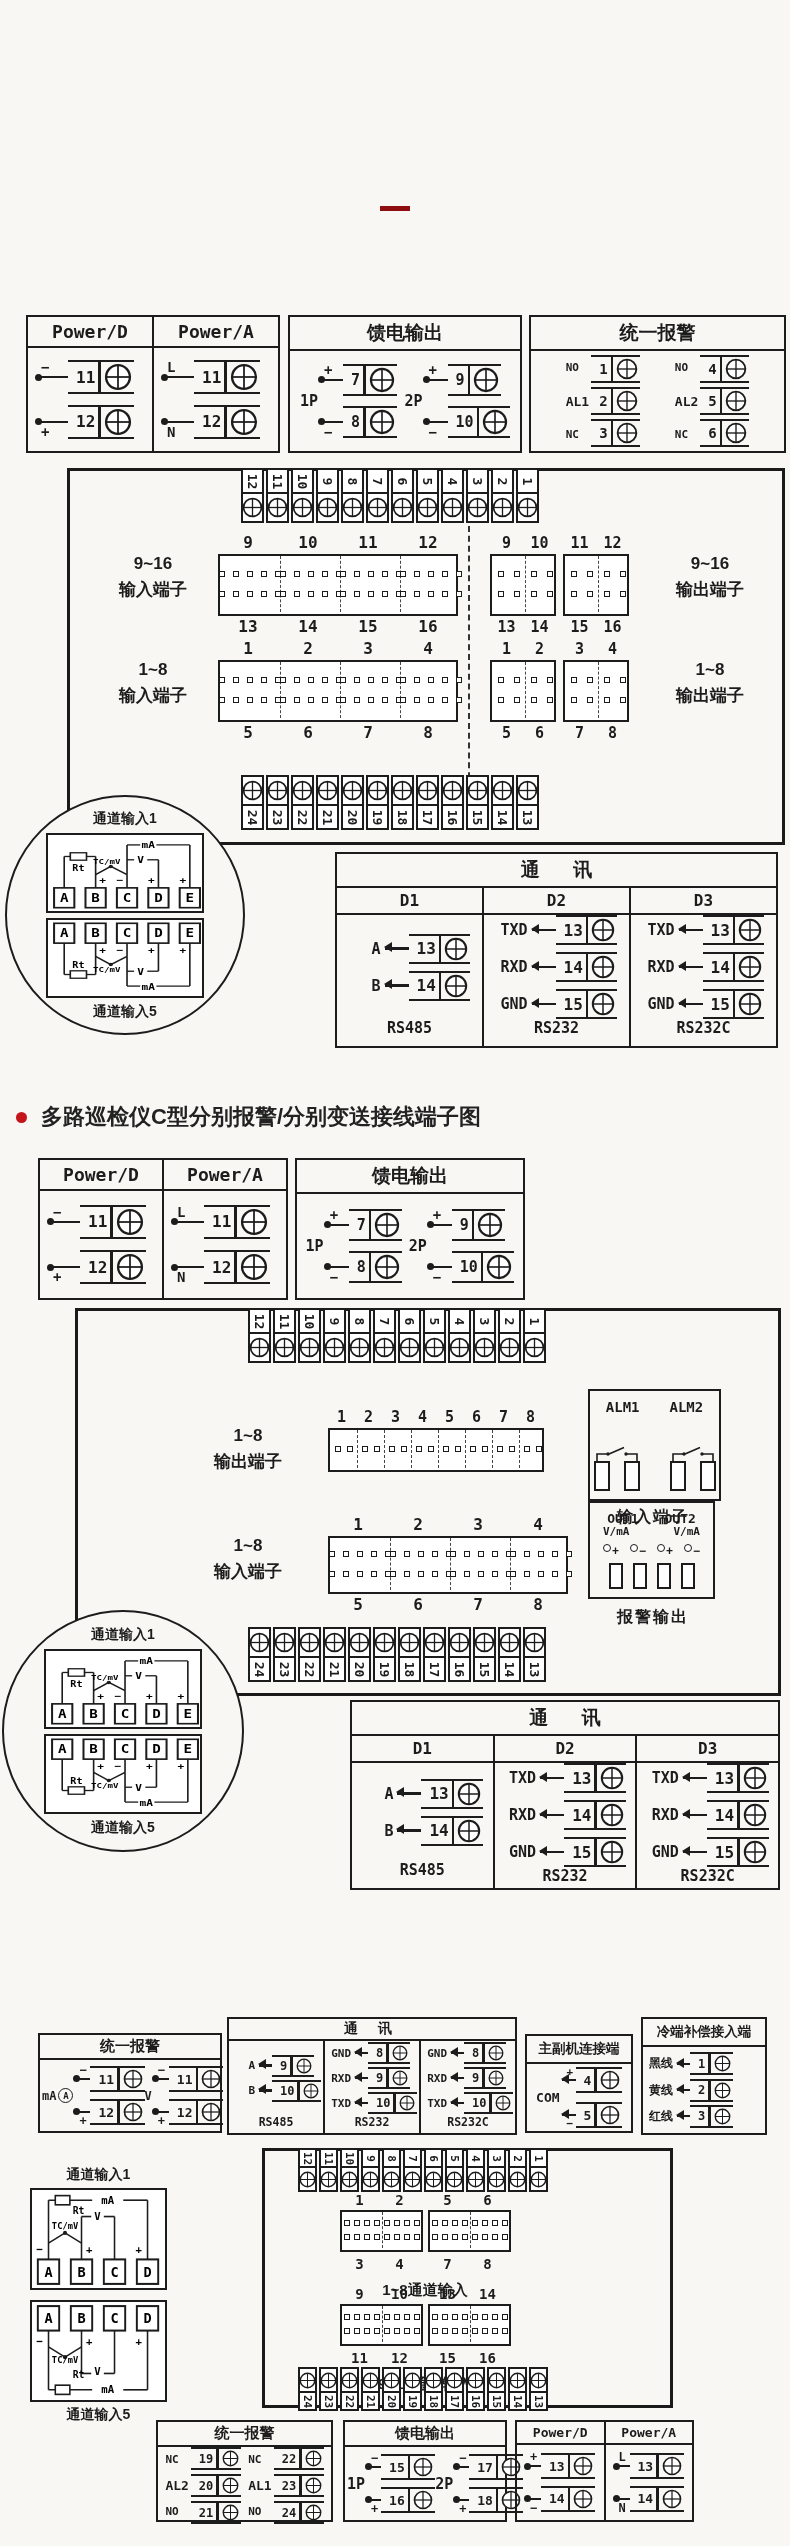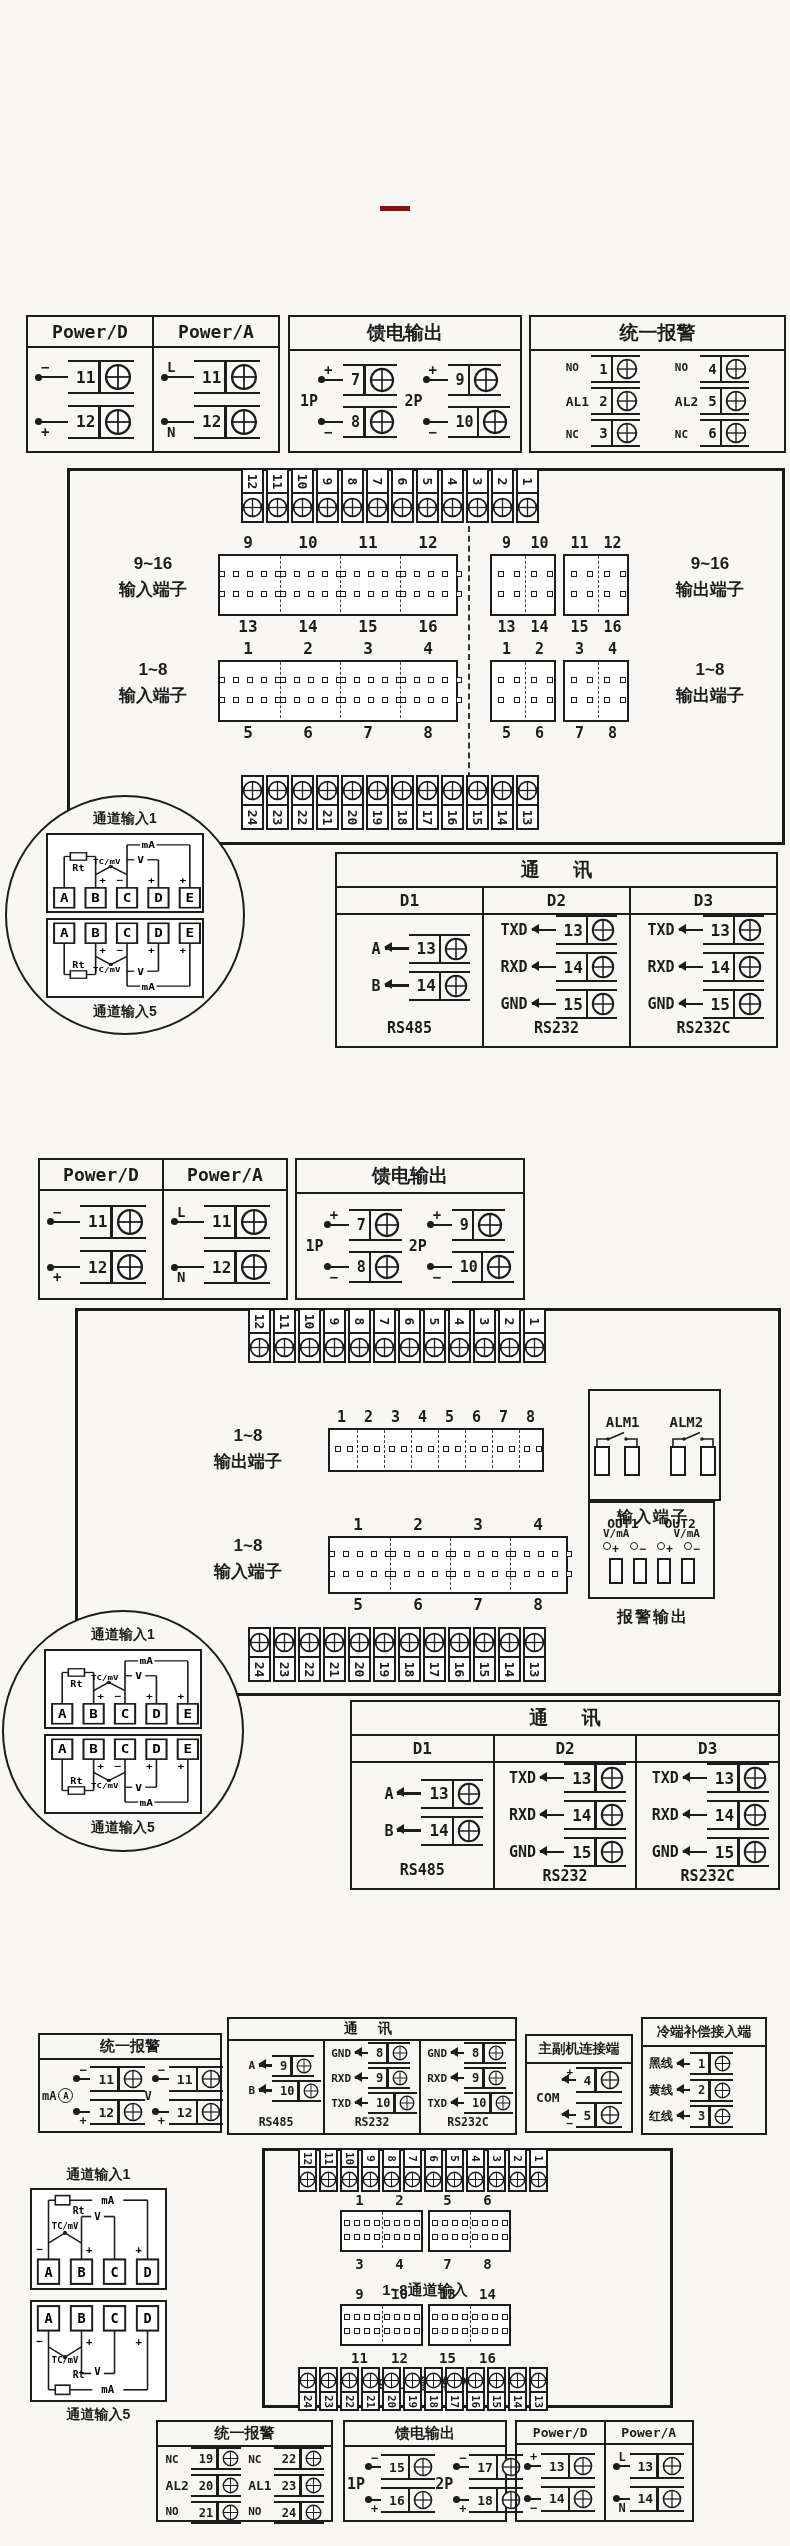--- a/index.html
+++ b/index.html
@@ -93,21 +93,21 @@
   .divider{border-left:2px dashed #333;position:absolute}
 
   
   .circle{width:100%;height:100%;border:2.5px solid var(--ink);border-radius:50%;background:var(--bg);display:flex;flex-direction:column;align-items:center;justify-content:center;gap:5px}
   .clabel{font-weight:bold;font-size:14px}
   .chb{border:2px solid var(--ink);background:#fff;flex:none}
   .chbox{width:100%;height:100%;border:2.5px solid var(--ink);background:#fff}
   .chlabel{text-align:center;font-weight:bold;font-size:14px}
 
   
-  .almfx{align-items:center;justify-content:center;padding:0}
+  .almfx{align-items:center;justify-content:space-between;padding:8px}
   .almlbls{display:flex;gap:30px;font-family:"DejaVu Sans Mono",monospace;font-weight:bold;font-size:14px}
   .almlbls.sub{font-size:11px;gap:44px;margin-top:-4px}
   .almrow{display:flex;gap:20px}
   .almunit{display:flex;flex-direction:column;align-items:center}
   .rects{display:flex;gap:14px}
   .rect{width:16px;height:30px;border:2px solid var(--ink);background:#fff;display:inline-block;font-style:normal}
   .pinrow{display:flex;gap:11px;margin:2px 0}
   .pin{display:flex;align-items:flex-start;gap:1px;font-weight:bold;font-size:12px}
   .pin i{width:8px;height:8px;border:1.7px solid var(--ink);border-radius:50%;background:#fff;display:inline-block}
   .rectrow{display:flex;gap:10px}
@@ -1266,20 +1266,24 @@
                   </span>
                 </span>
               </div>
             </div>
             <div class="commcap">RS232C</div>
           </div>
         </div>
       </div>
     </div>
 
+  <div class="abs sec-header" style="left:16px;top:1102px">
+    <span class="bullet"></span>
+    <span class="txt">多路巡检仪C型分别报警/分别变送接线端子图</span>
+  </div>
 
   <div class="abs" style="left:38px;top:1158px;width:250px;height:142px">
       <div class="fbx">
         <div class="pcols">
           <div class="pcol">
             <div class="ptitle" style="">Power/D</div>
             <div class="pterms">
               <div class="trow">
                 <span class="lead up" style="width:32px">
                   <i class="dot"></i>

